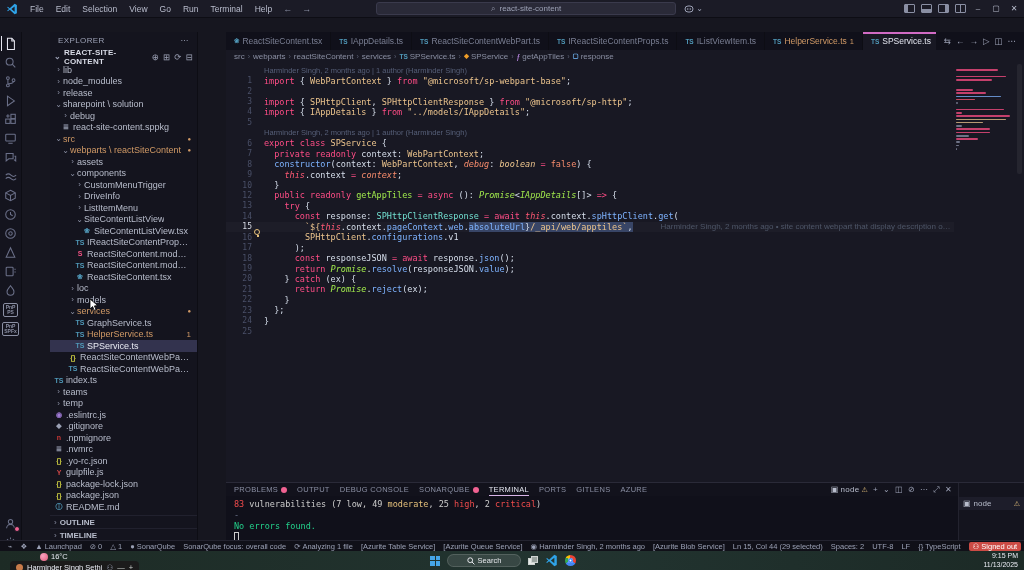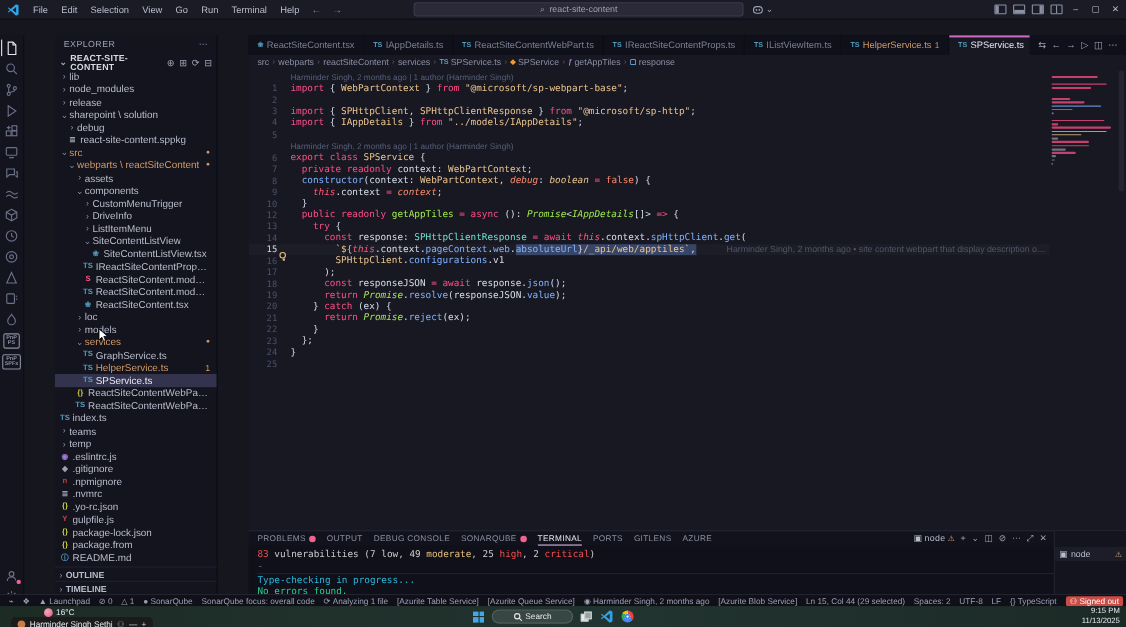--- a/index.html
+++ b/index.html
@@ -452,21 +452,21 @@
           <div class="trow" style="padding-left: 4px;">
             <span class="ficon ic-gulp">Y</span>
             <span class="lbl">gulpfile.js</span>
           </div>
           <div class="trow" style="padding-left: 4px;">
             <span class="ficon ic-json">{}</span>
             <span class="lbl">package-lock.json</span>
           </div>
           <div class="trow" style="padding-left: 4px;">
             <span class="ficon ic-json">{}</span>
-            <span class="lbl">package.from</span>
+            <span class="lbl">package.json</span>
           </div>
           <div class="trow" style="padding-left: 4px;">
             <span class="ficon ic-info">ⓘ</span>
             <span class="lbl">README.md</span>
           </div>
         </div>
       <div id="sect-footers">
           <div class="sect-foot">
             <span class="chev">›</span>
             <span>OUTLINE</span>
@@ -670,21 +670,20 @@
                   <span>⊘</span>
                   <span>⋯</span>
                   <span>⤢</span>
                   <span>✕</span>
                 </span>
             </span>
           </div>
           <div class="termwrap" id="terminal">
               <div class="trml"><span class="tc-r">83</span><span class="tc-w"> vulnerabilities (7 low, 49 </span><span class="tc-y">moderate</span><span class="tc-w">, 25 </span><span class="tc-r">high</span><span class="tc-w">, 2 </span><span class="tc-r">critical</span><span class="tc-w">)</span></div>
               <div class="trml"><span class="tc-d">-</span></div>
-              <div class="trml typed"><span class="tc-c">Type-checking in progress...</span></div>
               <div class="trml"><span class="tc-g">No errors found.</span></div>
               <div class="trml"><span class="cursor-block"></span></div>
             </div>
         </div>
         <div class="term-list">
           <div class="tl-row">
             <span>▣</span>
             <span>node</span>
             <span class="warn-ic" style="margin-left:auto;">⚠</span>
           </div>

